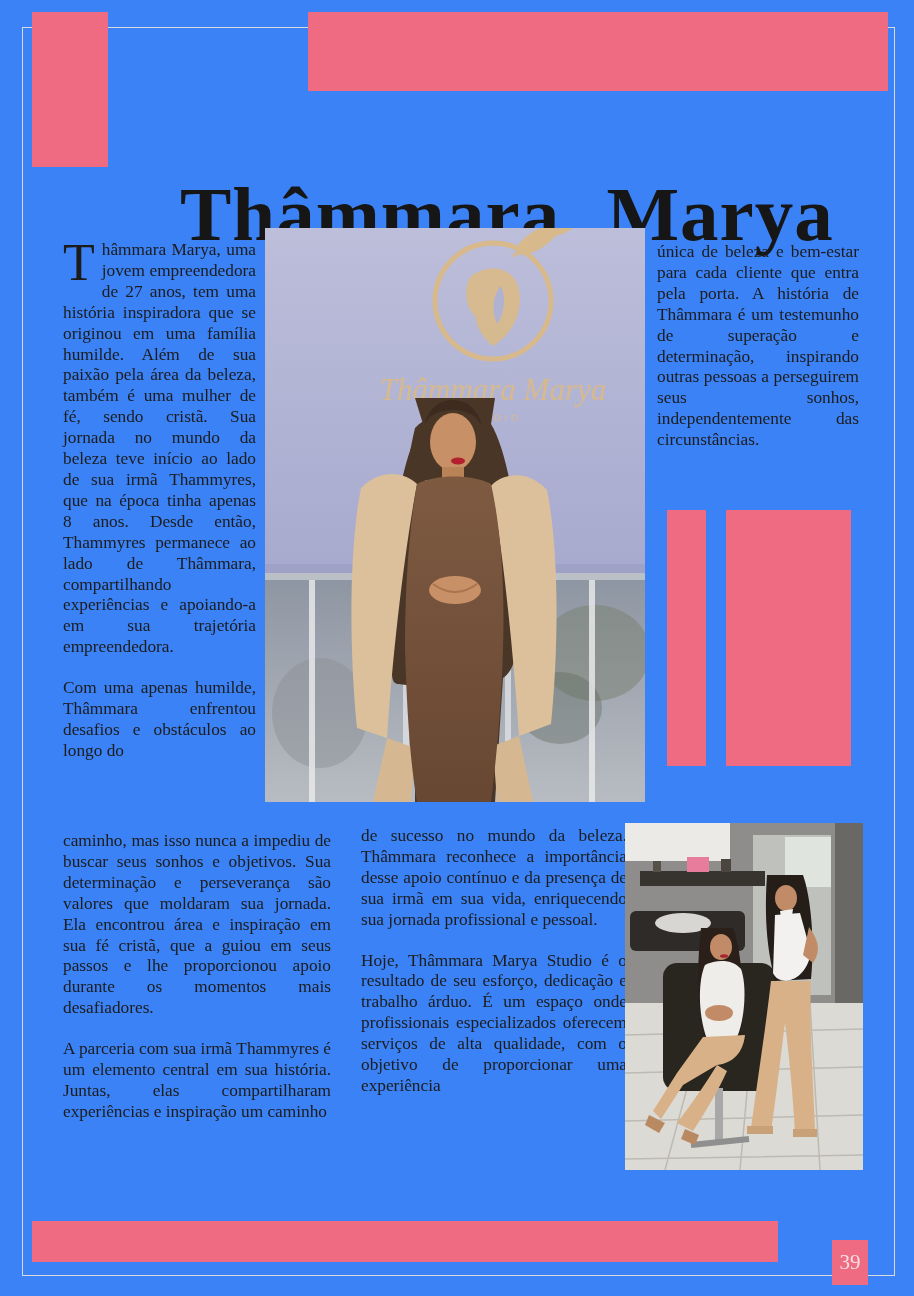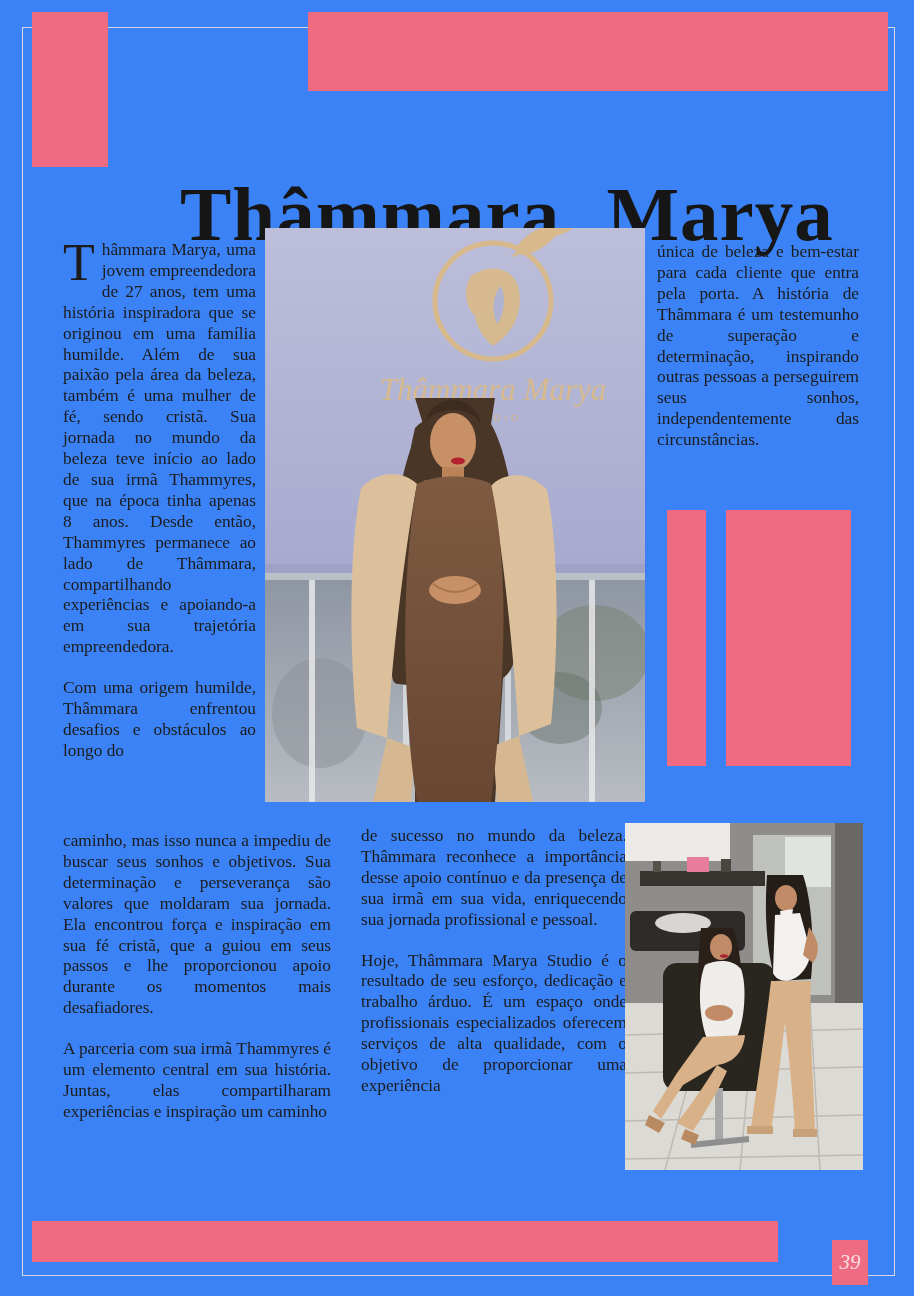--- a/index.html
+++ b/index.html
@@ -20,21 +20,21 @@
   .bodytext p{margin:0 0 20px 0;}
   .col1a{left:63px;top:240px;width:193px;}
   .col1b{left:63px;top:831px;width:268px;}
   .col2{left:345px;top:826px;width:266px;margin-left:16px;}
   .col3{left:657px;top:242px;width:202px;}
   .dropcap{float:left;font-size:52px;line-height:41px;padding:2px 7px 0 0;color:#1c1c1c;}
   .photo{position:absolute;display:block;}
   .storefront{left:265px;top:228px;}
   .salon{left:625px;top:823px;}
   .page-tab{position:absolute;left:832px;top:1240px;width:36px;height:45px;background:#ef6b82;
-            display:flex;align-items:center;justify-content:center;font-style:italic;}
+            display:flex;align-items:center;justify-content:center;}
   .page-tab span{color:#f7dee3;font-size:21px;}
 </style>
 </head>
 <body>
 
 <div class="canvas">
 
   <div class="frame"></div>
 
   <div class="pink deco-top-left"></div>
@@ -42,25 +42,25 @@
   <div class="pink deco-right-narrow"></div>
   <div class="pink deco-right-wide"></div>
   <div class="pink deco-bottom"></div>
 
   <h1 class="title">Thâmmara Marya</h1>
 
   <div class="bodytext col1a">
     <p>
       <span class="dropcap">T</span><span>hâmmara Marya, uma jovem empreendedora de 27 anos, tem uma história inspiradora que se originou em uma família humilde. Além de sua paixão pela área da beleza, também é uma mulher de fé, sendo cristã. Sua jornada no mundo da beleza teve início ao lado de sua irmã Thammyres, que na época tinha apenas 8 anos. Desde então, Thammyres permanece ao lado de Thâmmara, compartilhando experiências e apoiando-a em sua trajetória empreendedora.</span>
     </p>
-    <p>Com uma origem humilde, Thâmmara enfrentou desafios e obstáculos ao longo do</p>
+    <p>Com uma apenas humilde, Thâmmara enfrentou desafios e obstáculos ao longo do</p>
   </div>
 
   <div class="bodytext col1b">
-    <p>caminho, mas isso nunca a impediu de buscar seus sonhos e objetivos. Sua determinação e perseverança são valores que moldaram sua jornada. Ela encontrou força e inspiração em sua fé cristã, que a guiou em seus passos e lhe proporcionou apoio durante os momentos mais desafiadores.</p>
+    <p>caminho, mas isso nunca a impediu de buscar seus sonhos e objetivos. Sua determinação e perseverança são valores que moldaram sua jornada. Ela encontrou área e inspiração em sua fé cristã, que a guiou em seus passos e lhe proporcionou apoio durante os momentos mais desafiadores.</p>
     <p>A parceria com sua irmã Thammyres é um elemento central em sua história. Juntas, elas compartilharam experiências e inspiração um caminho</p>
   </div>
 
   <div class="bodytext col2">
     <p>de sucesso no mundo da beleza. Thâmmara reconhece a importância desse apoio contínuo e da presença de sua irmã em sua vida, enriquecendo sua jornada profissional e pessoal.</p>
     <p>Hoje, Thâmmara Marya Studio é o resultado de seu esforço, dedicação e trabalho árduo. É um espaço onde profissionais especializados oferecem serviços de alta qualidade, com o objetivo de proporcionar uma experiência</p>
   </div>
 
   <div class="bodytext col3">
     <p>única de beleza e bem-estar para cada cliente que entra pela porta. A história de Thâmmara é um testemunho de superação e determinação, inspirando outras pessoas a perseguirem seus sonhos, independentemente das circunstâncias.</p>

